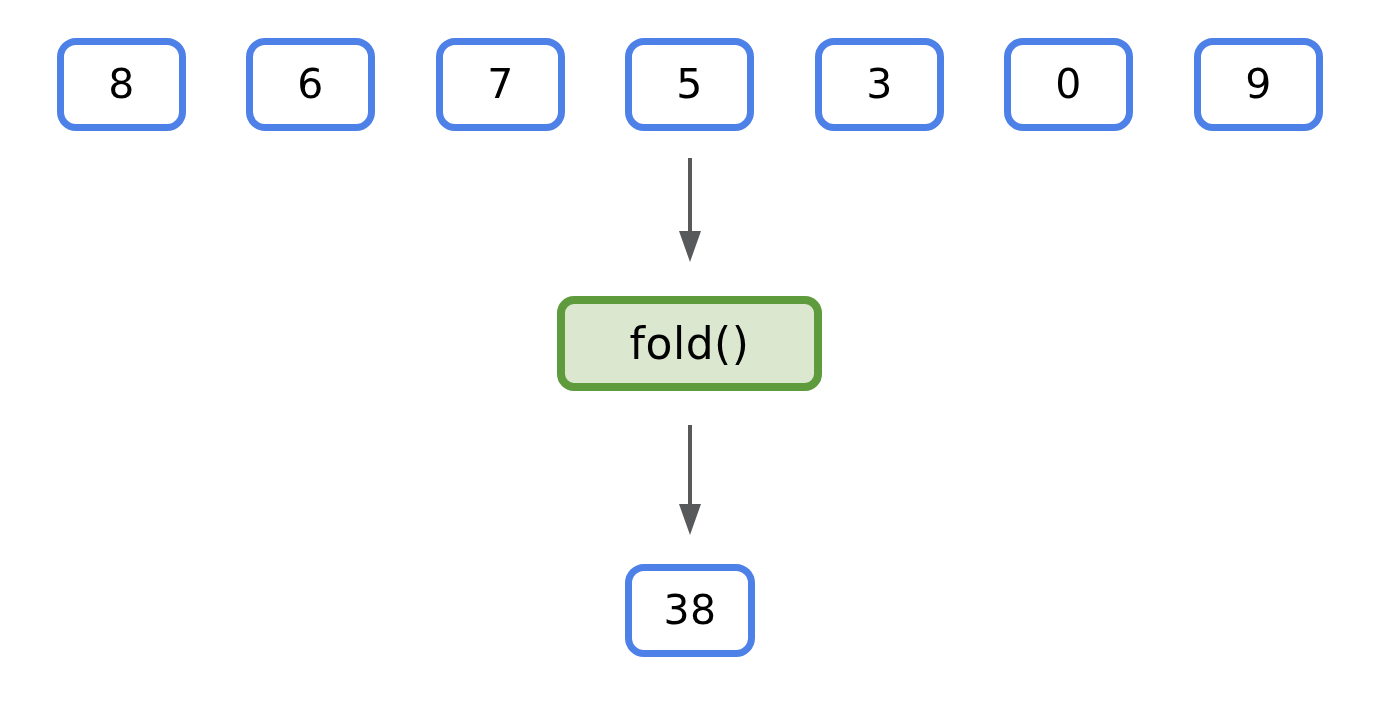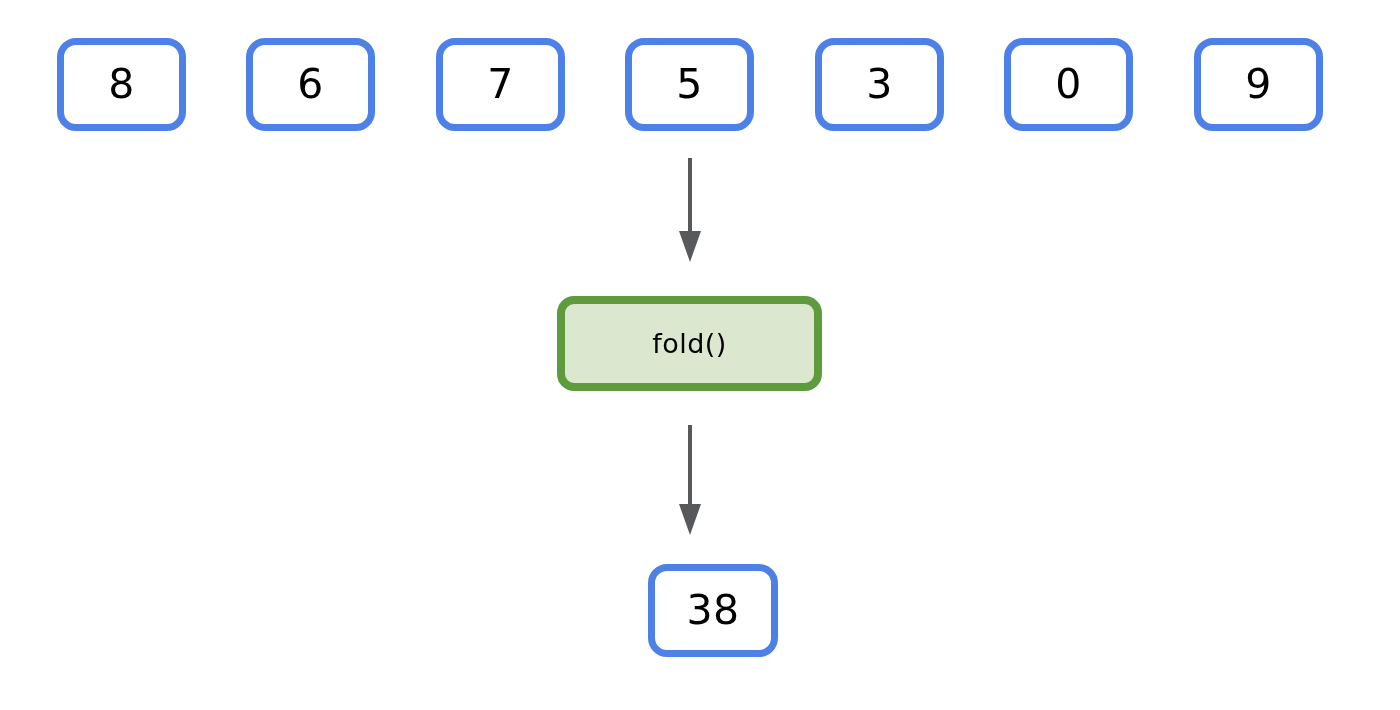--- a/index.html
+++ b/index.html
@@ -46,40 +46,40 @@
     border-color: #4e81e8;
     border-radius: 19px;
     font-size: 41px;
     letter-spacing: 0.5px;
   }
 
   
   .result-cell {
     width: 130px;
     height: 93px;
-    left: 648px;
+    left: 625px;
     top: 564px;
     border-width: 7px;
     border-color: #4e81e8;
     border-radius: 19px;
     font-size: 41px;
     letter-spacing: 0.5px;
   }
 
   
   .op-box {
     width: 265px;
     height: 95px;
     left: 557px;
     top: 296px;
     border-width: 8px;
     border-color: #5d9b3d;
     border-radius: 17px;
     background: #dbe8cf;
-    font-size: 27px;
+    font-size: 44px;
     letter-spacing: 0.5px;
   }
 
   
   .arrow {
     position: absolute;
     left: 0;
     top: 0;
     width: 1400px;
     height: 710px;

